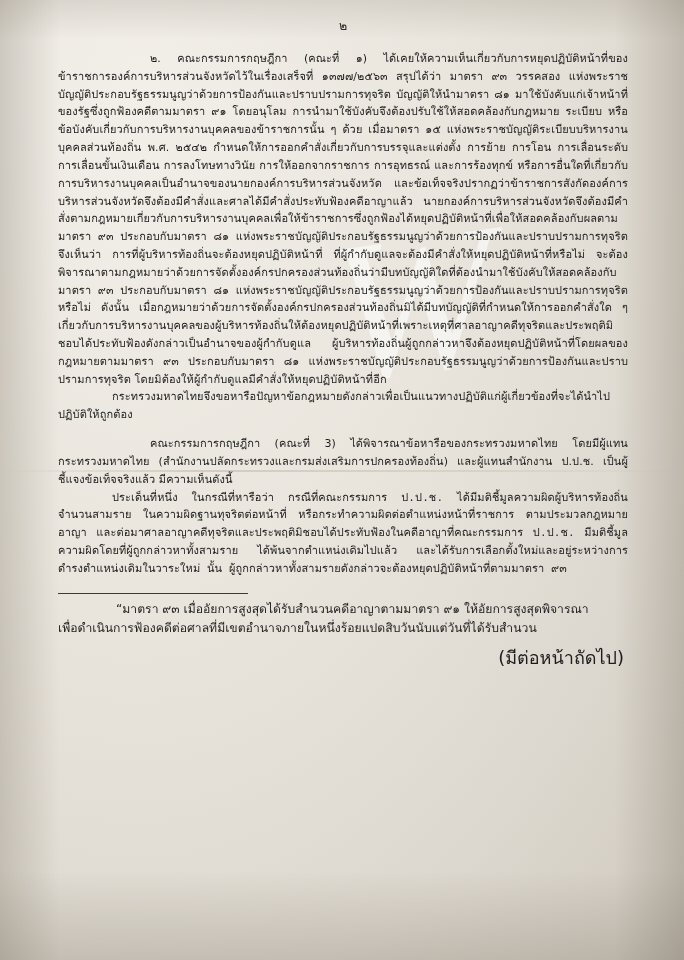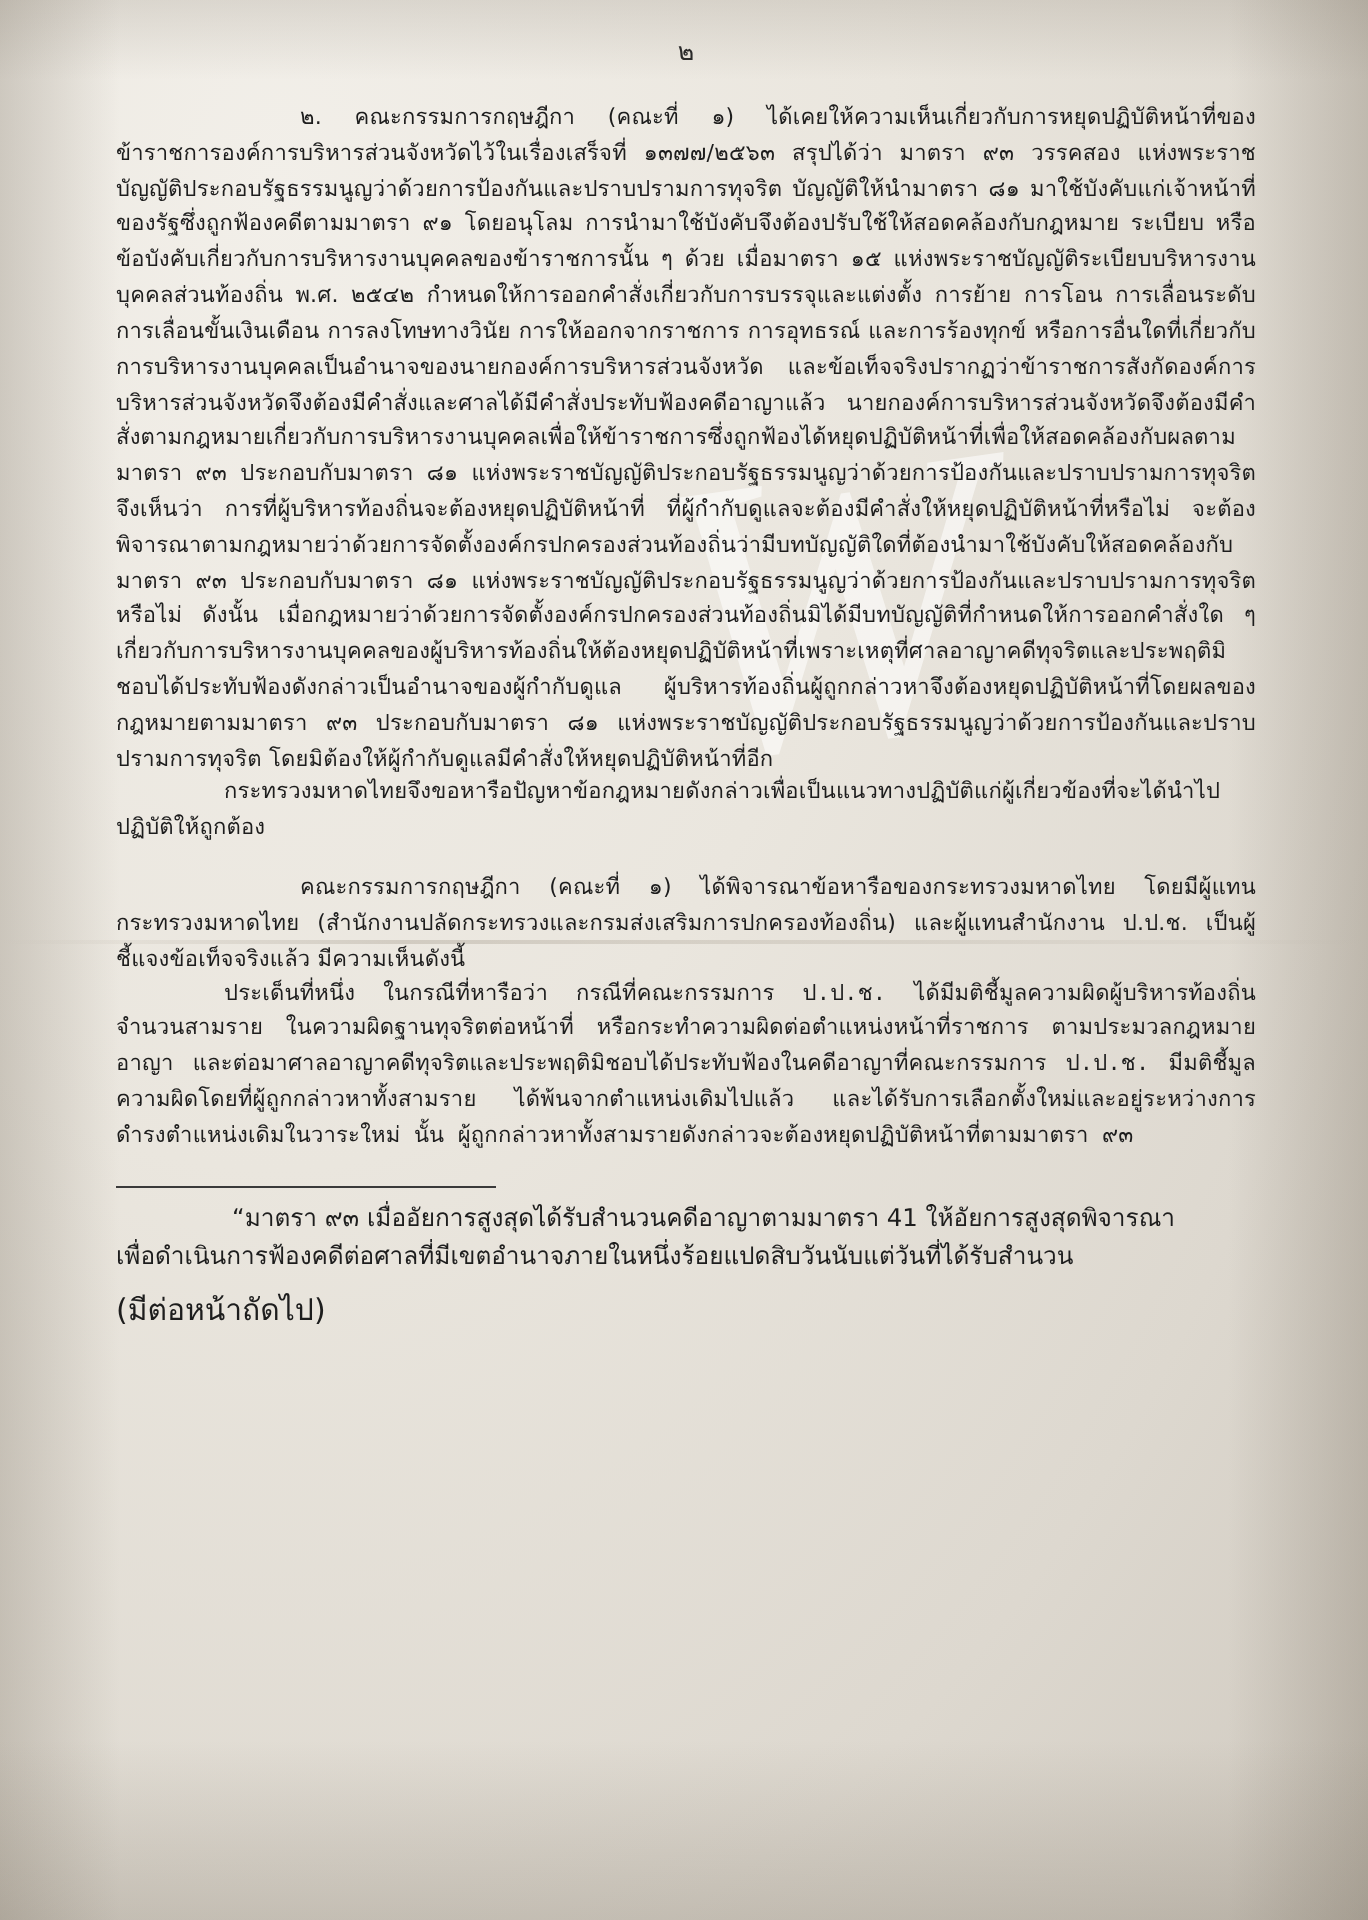--- a/index.html
+++ b/index.html
@@ -108,21 +108,22 @@
     color: #1d1d1d;
     text-align: justify;
     font-family: "DejaVu Sans", sans-serif;
   }
   .footnote .indent {
     text-indent: 58px;
     display: block;
   }
   .cont-note {
     margin-top: 4px;
-    font-size: 15px;
+    text-align: right;
+    font-size: 18px;
     color: #1d1d1d;
     padding-right: 4px;
   }
   .fold-crease {
     position: absolute;
     left: 0; top: 470px;
     width: 100%; height: 2px;
     background: linear-gradient(to right, rgba(160,150,135,0.0), rgba(160,150,135,0.35) 30%, rgba(160,150,135,0.2) 70%, rgba(160,150,135,0.0));
     pointer-events: none;
     z-index: 2;
@@ -143,27 +144,27 @@
   <div class="content">
 
     <div class="page-number">๒</div>
 
     <p class="para indent-lg">๒. คณะกรรมการกฤษฎีกา (คณะที่ ๑) ได้เคยให้ความเห็นเกี่ยวกับการหยุดปฏิบัติหน้าที่ของข้าราชการองค์การบริหารส่วนจังหวัดไว้ในเรื่องเสร็จที่ ๑๓๗๗/๒๕๖๓ สรุปได้ว่า มาตรา ๙๓ วรรคสอง แห่งพระราชบัญญัติประกอบรัฐธรรมนูญว่าด้วยการป้องกันและปราบปรามการทุจริต บัญญัติให้นำมาตรา ๘๑ มาใช้บังคับแก่เจ้าหน้าที่ของรัฐซึ่งถูกฟ้องคดีตามมาตรา ๙๑ โดยอนุโลม การนำมาใช้บังคับจึงต้องปรับใช้ให้สอดคล้องกับกฎหมาย ระเบียบ หรือข้อบังคับเกี่ยวกับการบริหารงานบุคคลของข้าราชการนั้น ๆ ด้วย เมื่อมาตรา ๑๕ แห่งพระราชบัญญัติระเบียบบริหารงานบุคคลส่วนท้องถิ่น พ.ศ. ๒๕๔๒ กำหนดให้การออกคำสั่งเกี่ยวกับการบรรจุและแต่งตั้ง การย้าย การโอน การเลื่อนระดับ การเลื่อนขั้นเงินเดือน การลงโทษทางวินัย การให้ออกจากราชการ การอุทธรณ์ และการร้องทุกข์ หรือการอื่นใดที่เกี่ยวกับการบริหารงานบุคคลเป็นอำนาจของนายกองค์การบริหารส่วนจังหวัด และข้อเท็จจริงปรากฏว่าข้าราชการสังกัดองค์การบริหารส่วนจังหวัดจึงต้องมีคำสั่งและศาลได้มีคำสั่งประทับฟ้องคดีอาญาแล้ว นายกองค์การบริหารส่วนจังหวัดจึงต้องมีคำสั่งตามกฎหมายเกี่ยวกับการบริหารงานบุคคลเพื่อให้ข้าราชการซึ่งถูกฟ้องได้หยุดปฏิบัติหน้าที่เพื่อให้สอดคล้องกับผลตามมาตรา ๙๓ ประกอบกับมาตรา ๘๑ แห่งพระราชบัญญัติประกอบรัฐธรรมนูญว่าด้วยการป้องกันและปราบปรามการทุจริต จึงเห็นว่า การที่ผู้บริหารท้องถิ่นจะต้องหยุดปฏิบัติหน้าที่ ที่ผู้กำกับดูแลจะต้องมีคำสั่งให้หยุดปฏิบัติหน้าที่หรือไม่ จะต้องพิจารณาตามกฎหมายว่าด้วยการจัดตั้งองค์กรปกครองส่วนท้องถิ่นว่ามีบทบัญญัติใดที่ต้องนำมาใช้บังคับให้สอดคล้องกับมาตรา ๙๓ ประกอบกับมาตรา ๘๑ แห่งพระราชบัญญัติประกอบรัฐธรรมนูญว่าด้วยการป้องกันและปราบปรามการทุจริต หรือไม่ ดังนั้น เมื่อกฎหมายว่าด้วยการจัดตั้งองค์กรปกครองส่วนท้องถิ่นมิได้มีบทบัญญัติที่กำหนดให้การออกคำสั่งใด ๆ เกี่ยวกับการบริหารงานบุคคลของผู้บริหารท้องถิ่นให้ต้องหยุดปฏิบัติหน้าที่เพราะเหตุที่ศาลอาญาคดีทุจริตและประพฤติมิชอบได้ประทับฟ้องดังกล่าวเป็นอำนาจของผู้กำกับดูแล ผู้บริหารท้องถิ่นผู้ถูกกล่าวหาจึงต้องหยุดปฏิบัติหน้าที่โดยผลของกฎหมายตามมาตรา ๙๓ ประกอบกับมาตรา ๘๑ แห่งพระราชบัญญัติประกอบรัฐธรรมนูญว่าด้วยการป้องกันและปราบปรามการทุจริต โดยมิต้องให้ผู้กำกับดูแลมีคำสั่งให้หยุดปฏิบัติหน้าที่อีก</p>
 
     <p class="para indent">กระทรวงมหาดไทยจึงขอหารือปัญหาข้อกฎหมายดังกล่าวเพื่อเป็นแนวทางปฏิบัติแก่ผู้เกี่ยวข้องที่จะได้นำไปปฏิบัติให้ถูกต้อง</p>
 
     <div class="gap"></div>
 
-    <p class="para indent-lg">คณะกรรมการกฤษฎีกา (คณะที่ ๑) ได้พิจารณาข้อหารือของกระทรวงมหาดไทย โดยมีผู้แทนกระทรวงมหาดไทย (สำนักงานปลัดกระทรวงและกรมส่งเสริมการปกครองท้องถิ่น) และผู้แทนสำนักงาน ป.ป.ช. เป็นผู้ชี้แจงข้อเท็จจริงแล้ว มีความเห็นดังนี้</p>
+    <p class="para indent-lg">คณะกรรมการกฤษฎีกา (คณะที่ 3) ได้พิจารณาข้อหารือของกระทรวงมหาดไทย โดยมีผู้แทนกระทรวงมหาดไทย (สำนักงานปลัดกระทรวงและกรมส่งเสริมการปกครองท้องถิ่น) และผู้แทนสำนักงาน ป.ป.ช. เป็นผู้ชี้แจงข้อเท็จจริงแล้ว มีความเห็นดังนี้</p>
 
     <p class="para indent">ประเด็นที่หนึ่ง ในกรณีที่หารือว่า กรณีที่คณะกรรมการ ป.ป.ช. ได้มีมติชี้มูลความผิดผู้บริหารท้องถิ่นจำนวนสามราย ในความผิดฐานทุจริตต่อหน้าที่ หรือกระทำความผิดต่อตำแหน่งหน้าที่ราชการ ตามประมวลกฎหมายอาญา และต่อมาศาลอาญาคดีทุจริตและประพฤติมิชอบได้ประทับฟ้องในคดีอาญาที่คณะกรรมการ ป.ป.ช. มีมติชี้มูลความผิดโดยที่ผู้ถูกกล่าวหาทั้งสามราย ได้พ้นจากตำแหน่งเดิมไปแล้ว และได้รับการเลือกตั้งใหม่และอยู่ระหว่างการดำรงตำแหน่งเดิมในวาระใหม่ นั้น ผู้ถูกกล่าวหาทั้งสามรายดังกล่าวจะต้องหยุดปฏิบัติหน้าที่ตามมาตรา ๙๓</p>
 
     <div class="footnote-rule"></div>
 
     <div class="footnote">
-      <span class="indent">“มาตรา ๙๓ เมื่ออัยการสูงสุดได้รับสำนวนคดีอาญาตามมาตรา 41 ให้อัยการสูงสุดพิจารณา</span>
+      <span class="indent">“มาตรา ๙๓ เมื่ออัยการสูงสุดได้รับสำนวนคดีอาญาตามมาตรา ๙๑ ให้อัยการสูงสุดพิจารณา</span>
       <span>เพื่อดำเนินการฟ้องคดีต่อศาลที่มีเขตอำนาจภายในหนึ่งร้อยแปดสิบวันนับแต่วันที่ได้รับสำนวน</span>
     </div>
 
     <div class="cont-note">(มีต่อหน้าถัดไป)</div>
 
   </div>
 </div>
 
 </body></html>

